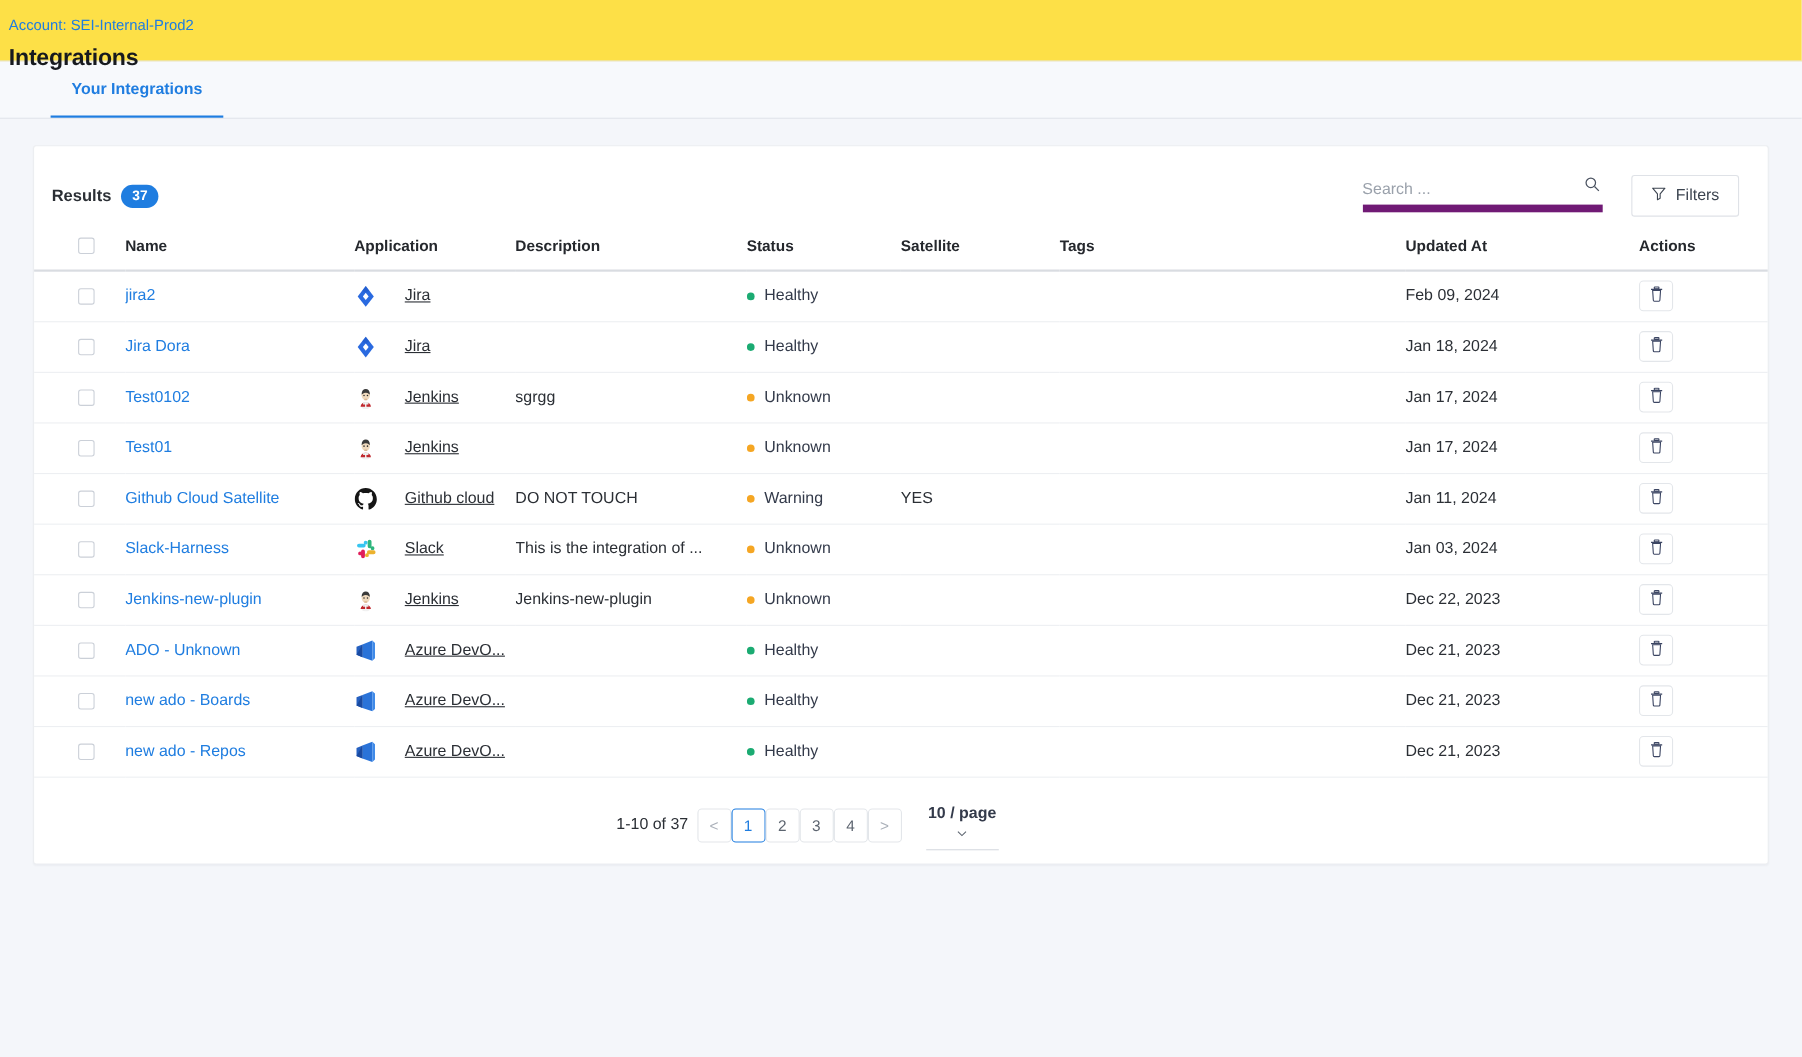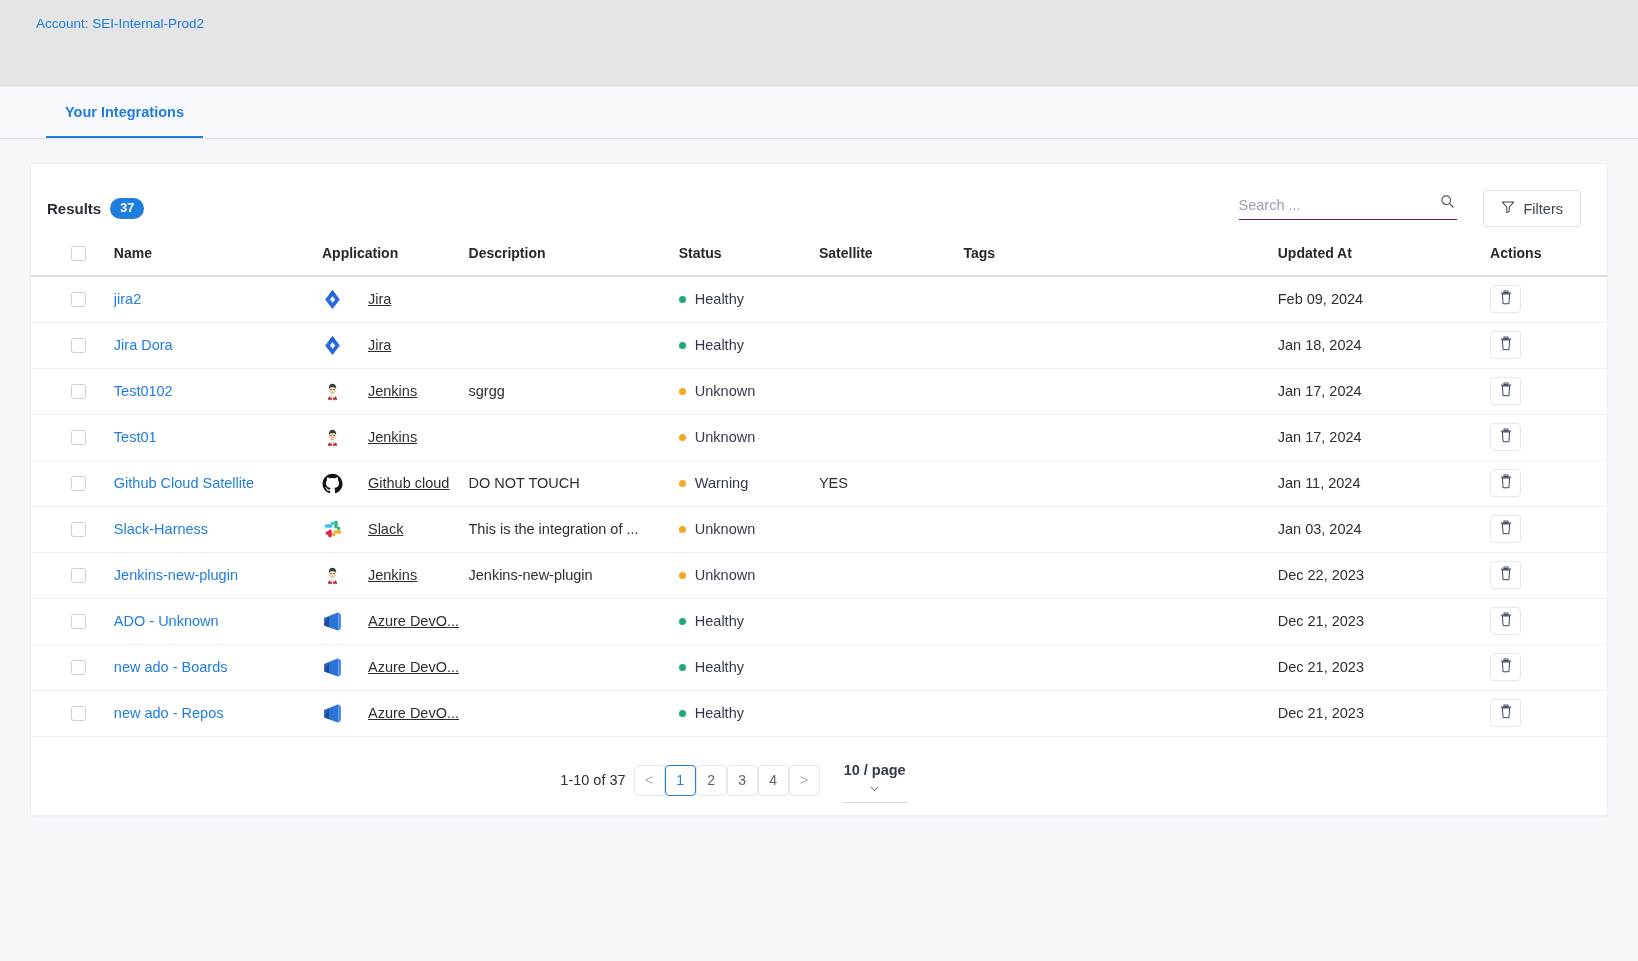--- a/index.html
+++ b/index.html
@@ -5,24 +5,24 @@
   * { box-sizing: border-box; margin: 0; padding: 0; }
   html, body {
     width: 1638px; height: 961px;
     background: #f4f6fa;
     font-family: "Liberation Sans", sans-serif;
     -webkit-font-smoothing: antialiased;
   }
 
   
   .page-header {
-    background: #e5e5e5;
-    padding: 14px 22px 14px 36px;
+    background: #fde047;
+    padding: 14px 22px 14px 8px;
     border-bottom: 1px solid #e4e7ec;
-    height: 87px;
+    height: 56px;
   }
   .account-link {
     color: #1f7de0;
     font-size: 13.5px;
     line-height: 18px;
     display: inline-block;
     cursor: pointer;
   }
   .page-title {
     font-size: 21px;
@@ -98,21 +98,21 @@
   }
 
   .toolbar-right {
     display: flex;
     align-items: center;
     gap: 26px;
   }
   .search-wrap {
     position: relative;
     width: 218px;
-    border-bottom: 1px solid #701a75;
+    border-bottom: 7px solid #701a75;
     display: flex;
     align-items: center;
     padding-bottom: 6px;
   }
   .search-input {
     border: none;
     outline: none;
     font-size: 14.5px;
     color: #2b2f35;
     background: transparent;
@@ -256,20 +256,21 @@
     padding: 4px 2px 5px 2px;
     cursor: pointer;
     flex-direction: column;
   }
 </style>
 </head>
 <body>
 
 <div class="page-header">
   <div class="account-link">Account: SEI-Internal-Prod2</div>
+  <div class="page-title">Integrations</div>
 </div>
 
 <div class="tab-bar">
   <div class="tab active">Your Integrations</div>
 </div>
 
 <div class="card">
 
   <div class="card-toolbar">
     <div class="results-group">

